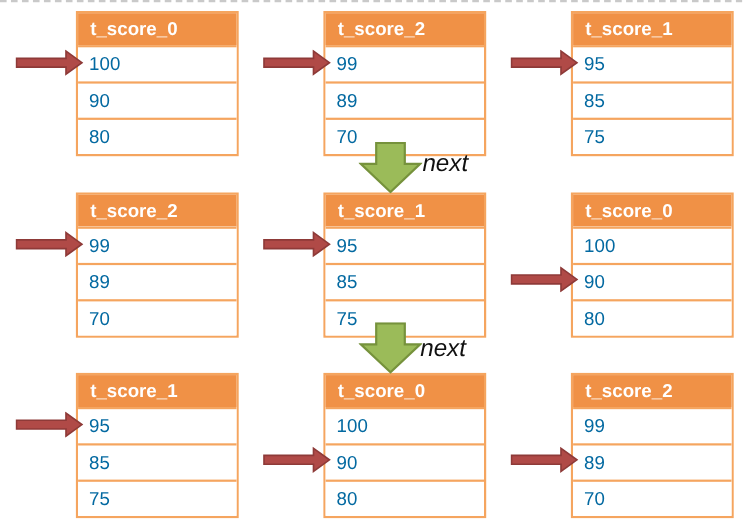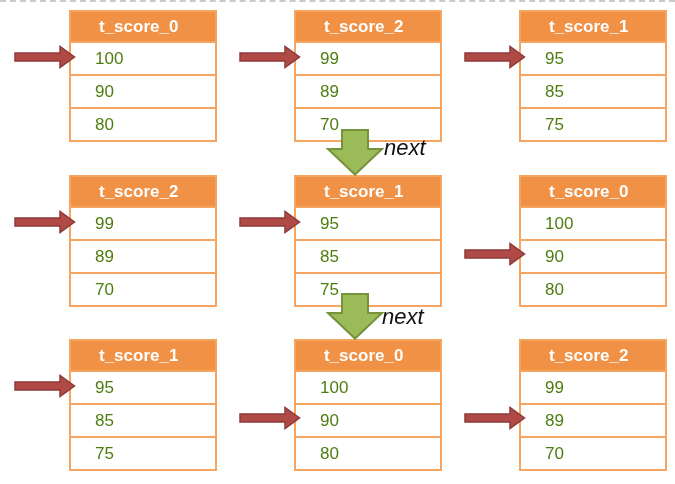--- a/index.html
+++ b/index.html
@@ -30,30 +30,30 @@
     border: 2px solid #F5A55F;
     background: #ffffff;
   }
   .tbl-header {
     height: 29px;
     line-height: 29px;
     background: #F09146;
     color: #ffffff;
     font-weight: bold;
     font-size: 17px;
-    padding-left: 28px;
+    padding-left: 11px;
   }
   .tbl-row {
     height: 31px;
     line-height: 31px;
     border-top: 2px solid #F5A55F;
     background: #ffffff;
-    color: #4d7c0f;
+    color: #0369a1;
     font-size: 17px;
-    padding-left: 24px;
+    padding-left: 10px;
   }
   .red-arrow {
     position: absolute;
     width: 62px;
     height: 24px;
   }
   .green-arrow {
     position: absolute;
     width: 58px;
     height: 47px;

